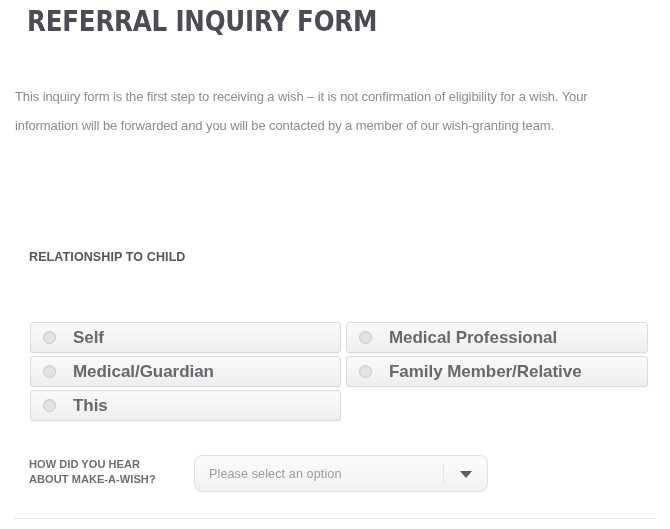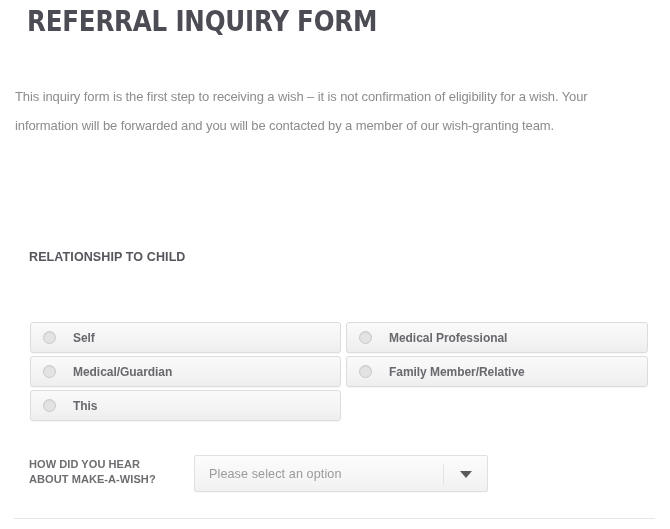--- a/index.html
+++ b/index.html
@@ -99,21 +99,21 @@
     height: 13px;
     border-radius: 50%;
     background: #e3e3e3;
     border: 1px solid #c9c9c9;
     box-shadow: inset 0 1px 1px rgba(0,0,0,0.05);
   }
 
   .option-label {
     position: absolute;
     left: 42px;
-    font-size: 12px;
+    font-size: 17px;
     font-weight: bold;
     color: #68686e;
     letter-spacing: -0.05px;
     white-space: nowrap;
   }
 
   
   .question-block {
     position: absolute;
     left: 0;
@@ -139,21 +139,21 @@
   .question-label span { display: block; white-space: nowrap; }
 
   .select-wrap {
     position: absolute;
     left: 194px;
     top: 3px;
     width: 294px;
     height: 37px;
     background: linear-gradient(to bottom, #fcfcfc 0%, #f6f6f6 60%, #f1f1f1 100%);
     border: 1px solid #e0e0e0;
-    border-radius: 2px;
+    border-radius: 8px;
     box-shadow: 0 1px 1px rgba(0,0,0,0.03);
     cursor: pointer;
   }
 
   .select-value {
     position: absolute;
     left: 14px;
     top: 50%;
     margin-top: -8px;
     font-size: 12.6px;

